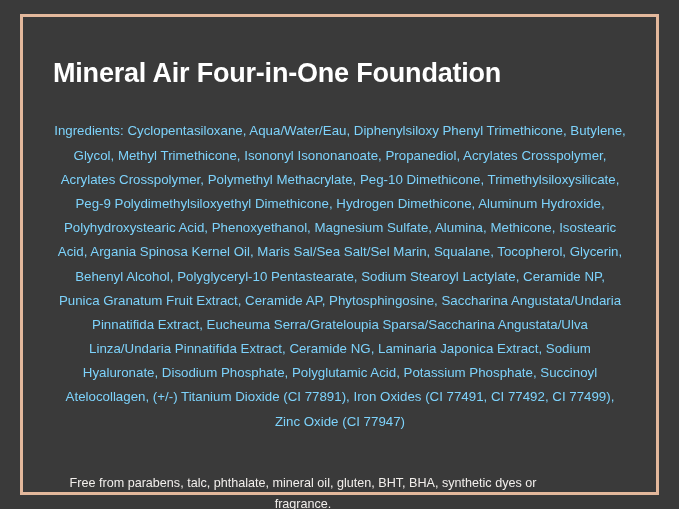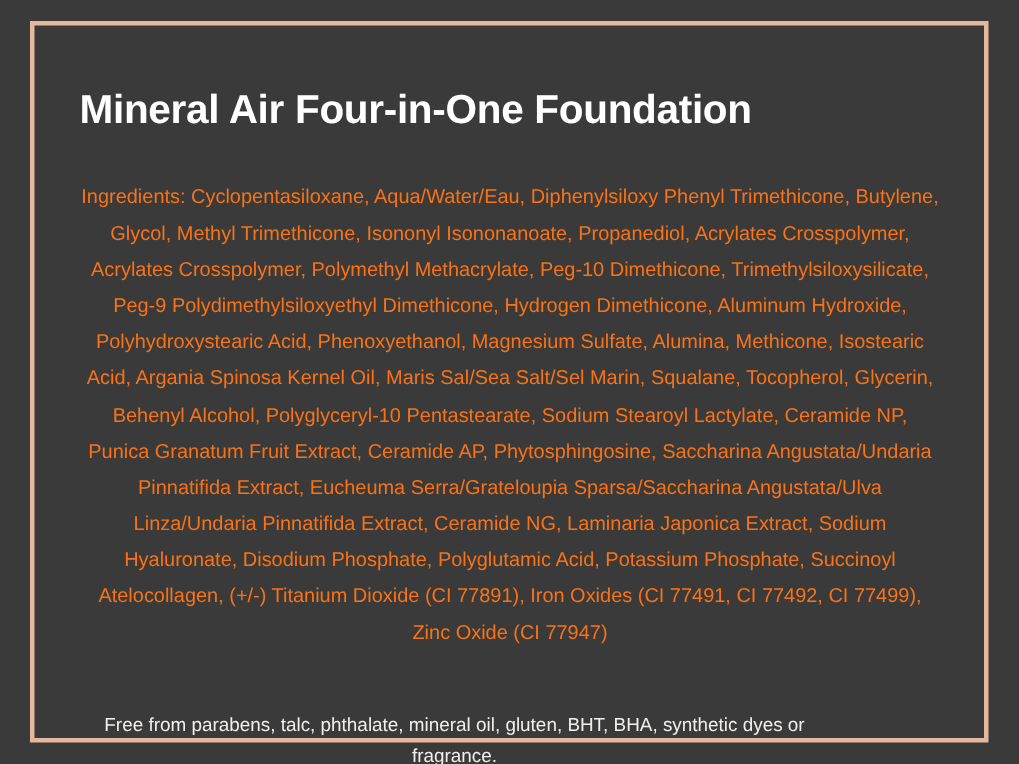--- a/index.html
+++ b/index.html
@@ -38,21 +38,21 @@
   .title {
     color: #ffffff;
     font-size: 27px;
     font-weight: bold;
     letter-spacing: -0.2px;
     text-align: center;
     margin: 10px 0 0 0;
     line-height: 1.2;
   }
   .ingredients {
-    color: #f97316;
+    color: #7dd3fc;
     font-size: 13.3px;
     line-height: 1.82;
     text-align: center;
     margin-top: 30px;
     width: 574px;
   }
   .freefrom {
     color: #f2efec;
     font-size: 12.6px;
     line-height: 1.62;

